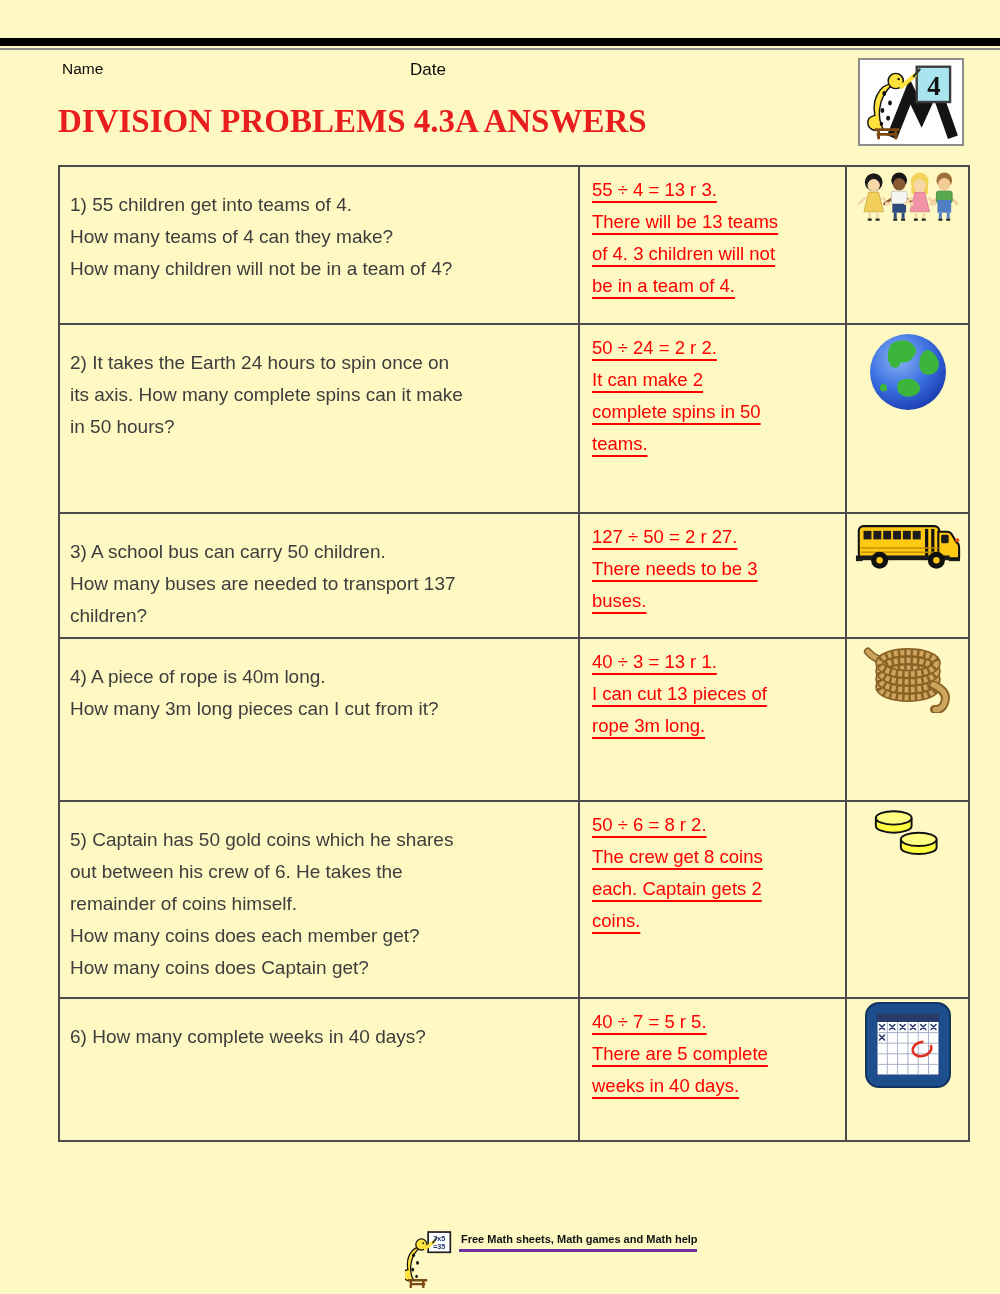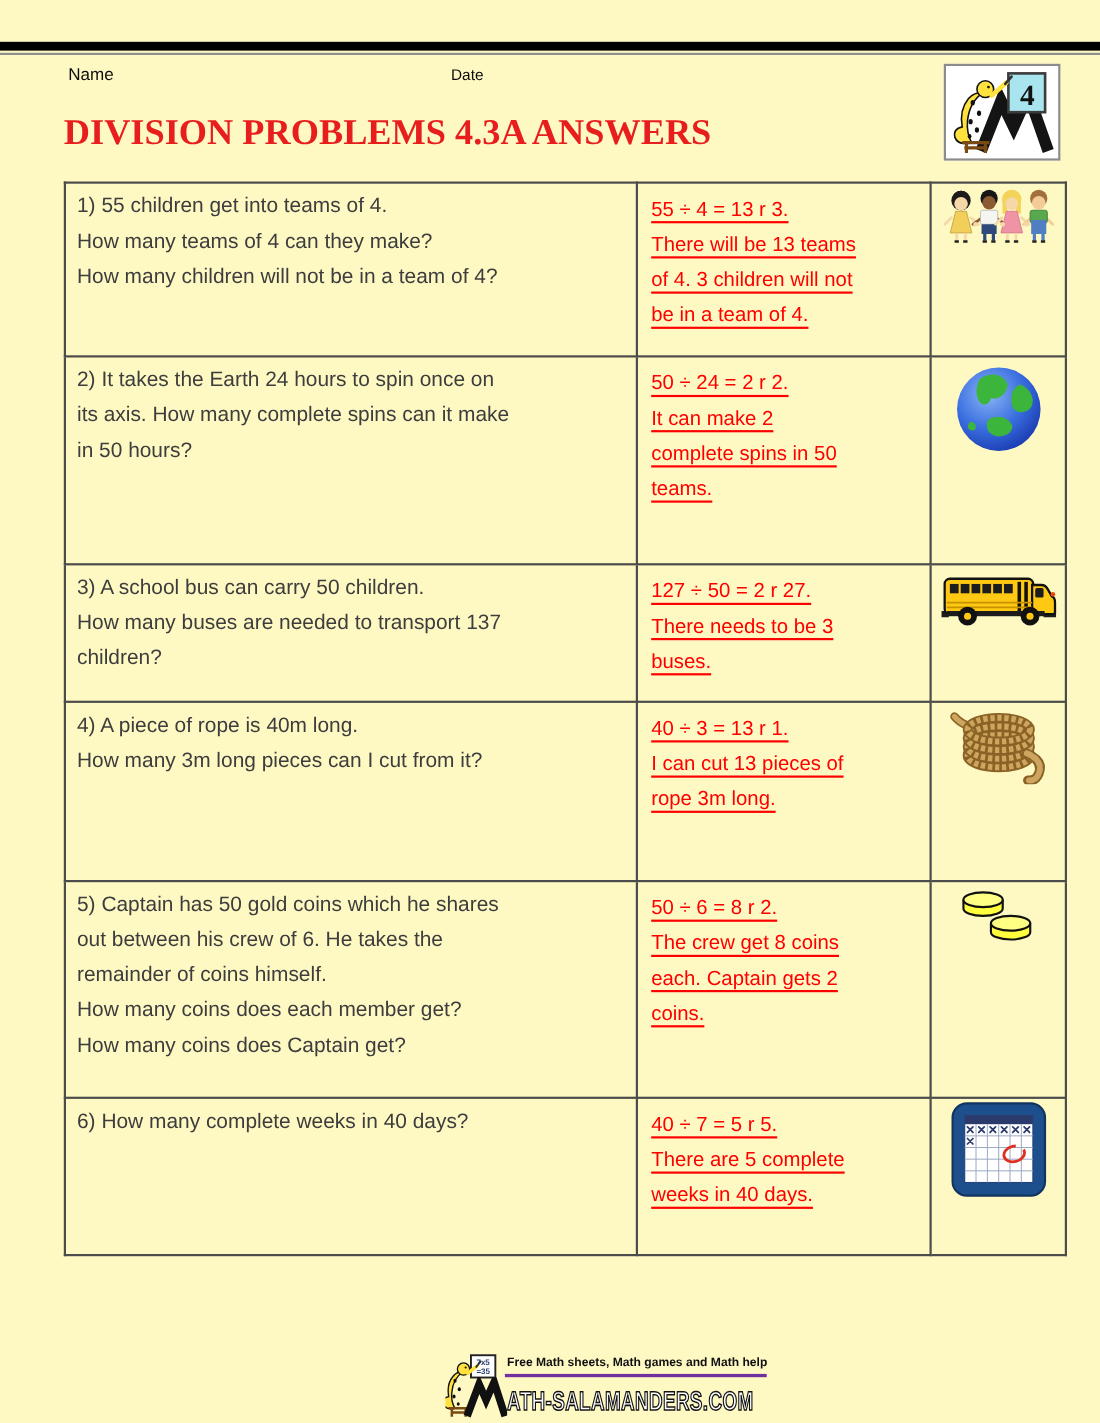--- a/index.html
+++ b/index.html
@@ -6,31 +6,31 @@
   html,body { background:#ffffff; }
   body { font-family:"Liberation Sans", sans-serif; }
   .page { position:relative; width:1000px; height:1294px; background:#fef9c3; overflow:hidden; }
 
   
   .toprule { position:absolute; left:0; top:38px; width:1000px; }
   .toprule .thick { height:8px; background:#000; }
   .toprule .thin  { height:2px; background:#8f8f8f; margin-top:2px; }
 
   .name-label { position:absolute; left:62px; top:60px; font-size:15.5px; color:#0c0c0c; }
-  .date-label { position:absolute; left:410px; top:60px; font-size:14px; color:#0c0c0c; }
+  .date-label { position:absolute; left:410px; top:60px; font-size:17px; color:#0c0c0c; }
 
   .grade-logo-box { position:absolute; left:858px; top:58px; width:106px; height:88px;
     border:2px solid #8c8c8c; background:#fff; display:flex; align-items:center; justify-content:center; }
 
   .page-title { position:absolute; left:58px; top:103px; font-family:"Liberation Serif", serif;
     font-weight:bold; font-size:33px; color:#e81e1e; letter-spacing:0px; white-space:nowrap; }
 
   table.worksheet { position:absolute; left:58px; top:165px; width:910px; border-collapse:collapse; table-layout:fixed; }
   table.worksheet td { border:2px solid #4c4c4c; vertical-align:top; }
-  td.q-cell { width:520px; padding:5px 10px 4px 10px; font-size:19px; line-height:32px; color:#3d3d3d; }
+  td.q-cell { width:520px; padding:22px 10px 4px 10px; font-size:19px; line-height:32px; color:#3d3d3d; }
   td.a-cell { width:267px; padding:7px 4px 4px 12px; font-size:18.5px; line-height:32px; color:#fe0000; }
   td.img-cell { width:123px; vertical-align:middle; text-align:center; padding:2px; }
   .a-cell .line { text-decoration:underline; text-decoration-thickness:2px; text-underline-offset:5px; white-space:nowrap; }
   .q-cell .line { }
 
   
   .footer { position:absolute; left:14px; top:1228px; width:1000px; display:flex; justify-content:center;margin-left:41px; }
   .footer-logo { position:relative; width:300px; height:64px; }
   .footer-salamander { position:absolute; left:0px; top:2px; }
   .footer-tagline { position:absolute; left:56px; top:5px; font-size:11px; font-weight:bold; color:#111; white-space:nowrap; }
@@ -301,24 +301,16 @@
         <path d="M21,19 L30,12" stroke="#ffe23d" stroke-width="3.4" stroke-linecap="round"></path>
         <path d="M29,13 L33,8" stroke="#333" stroke-width="1.8" stroke-linecap="round"></path>
         <ellipse cx="9" cy="26" rx="1.5" ry="1.9" fill="#111"></ellipse>
           <ellipse cx="13" cy="34" rx="1.5" ry="1.9" fill="#111"></ellipse>
         <ellipse cx="8" cy="41" rx="1.5" ry="1.9" fill="#111"></ellipse>
           <ellipse cx="12" cy="48" rx="1.4" ry="1.7" fill="#111"></ellipse>
         <path d="M3,52 h20 M5,56 h16 M6,52 v8 M19,52 v8" stroke="#7b4a12" stroke-width="2.4" fill="none"></path>
       </svg>
       <div class="footer-tagline">Free Math sheets, Math games and Math help</div>
       <div class="footer-rule"></div>
-      <div class="footer-siteline">
-        <svg width="40" height="38" viewBox="0 0 44 40">
-          <path d="M4,38 L16,6 L23,22 L31,4 L42,38" fill="none" stroke="#111" stroke-width="7.5" stroke-linejoin="miter"></path>
-        </svg>
-        <svg width="226" height="34" viewBox="0 0 226 34">
-          <text x="0" y="26" font-family="Liberation Sans, sans-serif" font-size="24" font-weight="bold" fill="#ffffff" stroke="#111" stroke-width="1.4" letter-spacing="0.5" textLength="224" lengthAdjust="spacingAndGlyphs">ATH-SALAMANDERS.COM</text>
-        </svg>
-      </div>
     </div>
   </div>
 
 </div>
 
 </body></html>

